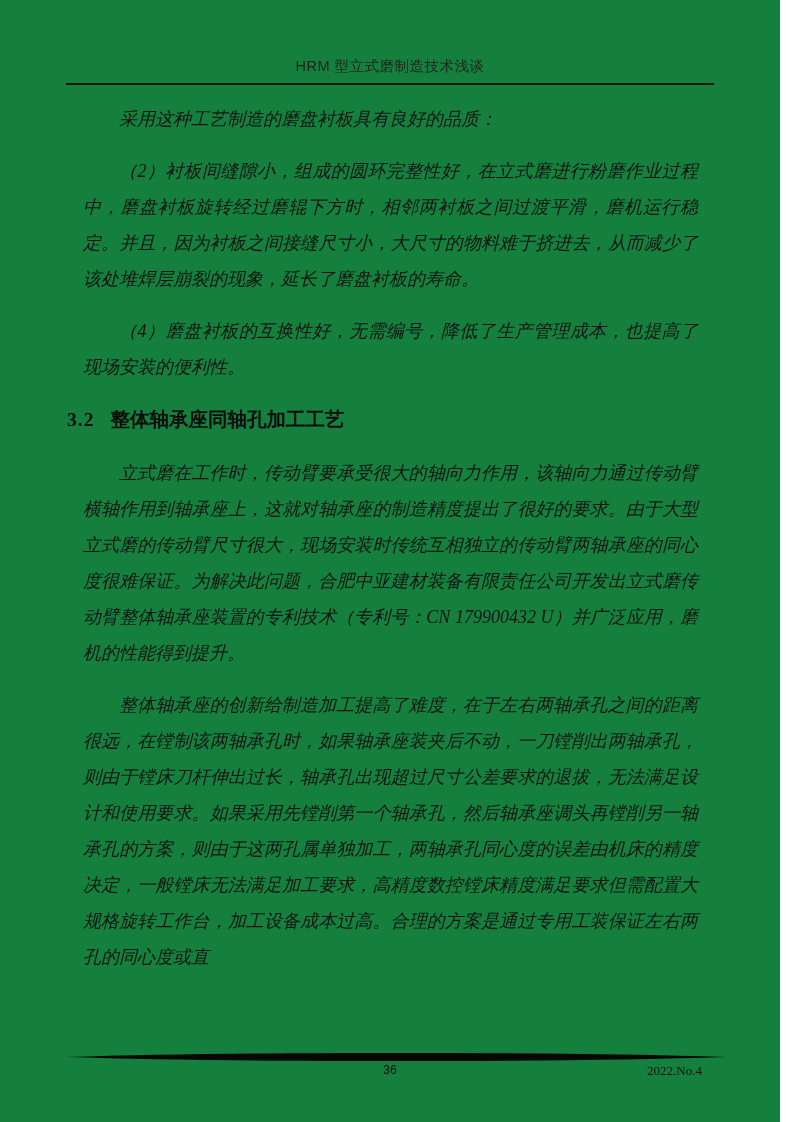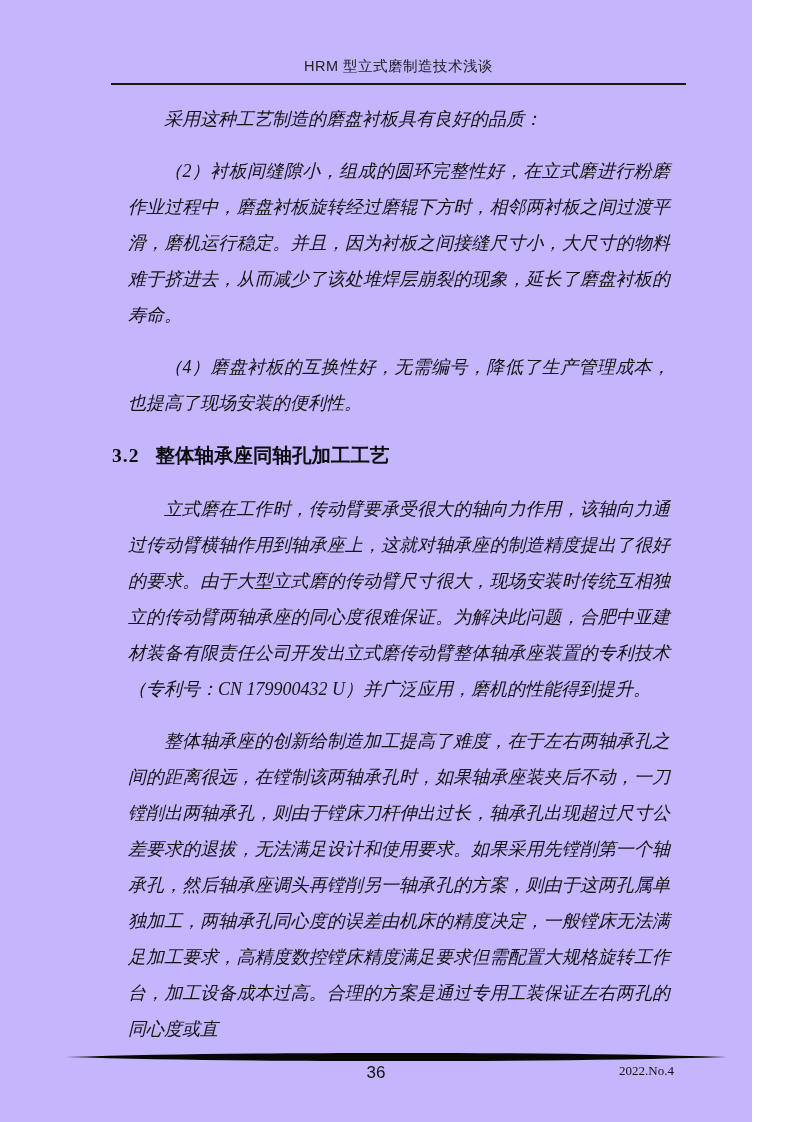--- a/index.html
+++ b/index.html
@@ -2,27 +2,26 @@
 <html lang="zh"><head>
 <meta charset="utf-8">
 <style>
   html, body {
     margin: 0;
     padding: 0;
     background: #ffffff;
   }
   .page {
     position: relative;
-    width: 707px;
+    width: 780px;
     height: 1122px;
-    background: #c4b5fd;
+    background: #15803d;
     color: #1c1c1c;
     overflow: hidden;
     font-family: "Liberation Serif", serif;
-    padding-left: 45px;
   }
   
   .header-title {
     padding-top: 57px;
     text-align: center;
     font-family: "Liberation Sans", sans-serif;
     font-size: 14.5px;
     letter-spacing: 0.5px;
     color: #222;
   }
@@ -72,21 +71,21 @@
     position: relative;
     height: 20px;
     margin-top: 1px;
   }
   .page-num {
     position: absolute;
     left: 0;
     right: 0;
     text-align: center;
     font-family: "Liberation Sans", sans-serif;
-    font-size: 17px;
+    font-size: 12px;
     color: #111;
   }
   .issue {
     position: absolute;
     right: 78px;
     top: 0;
     font-family: Liberation Serif, serif;
     font-size: 13px;
     color: #111;
   }

